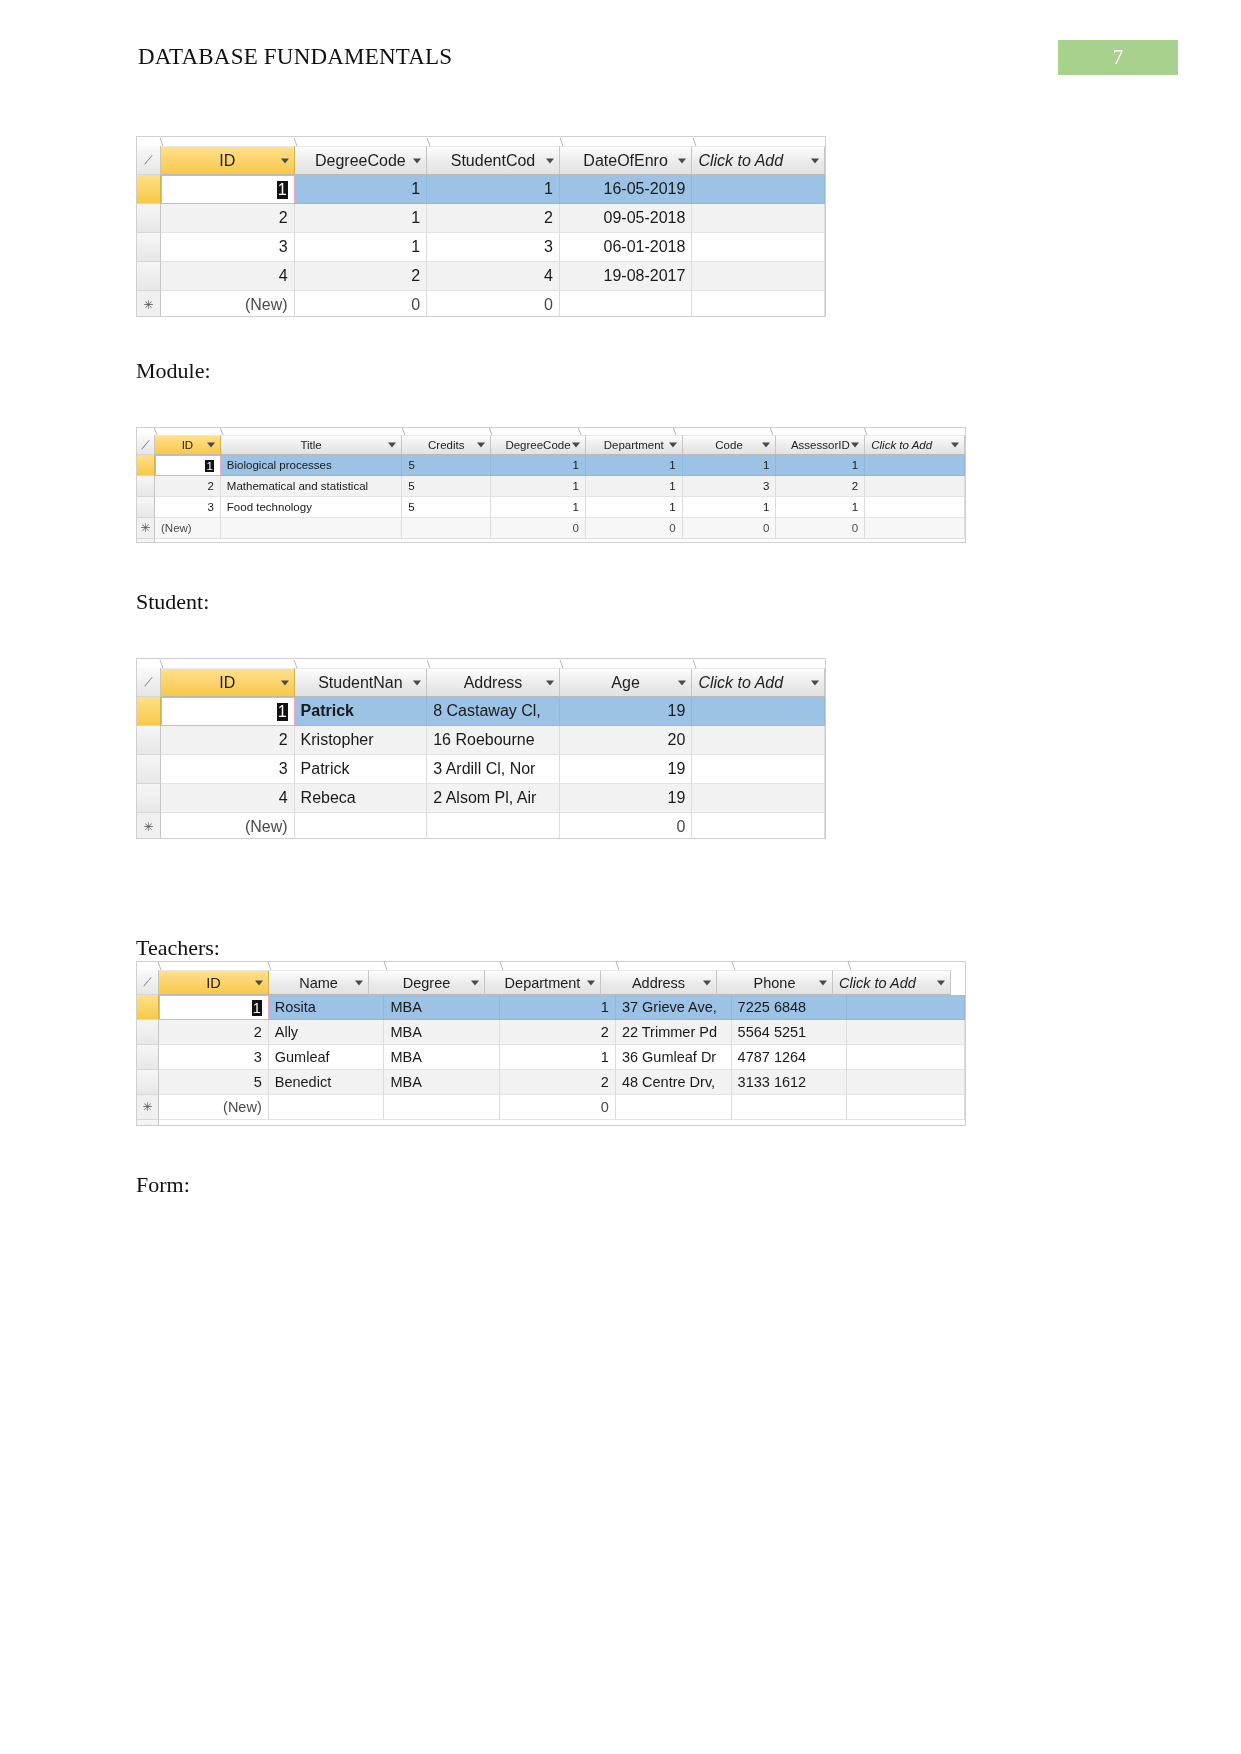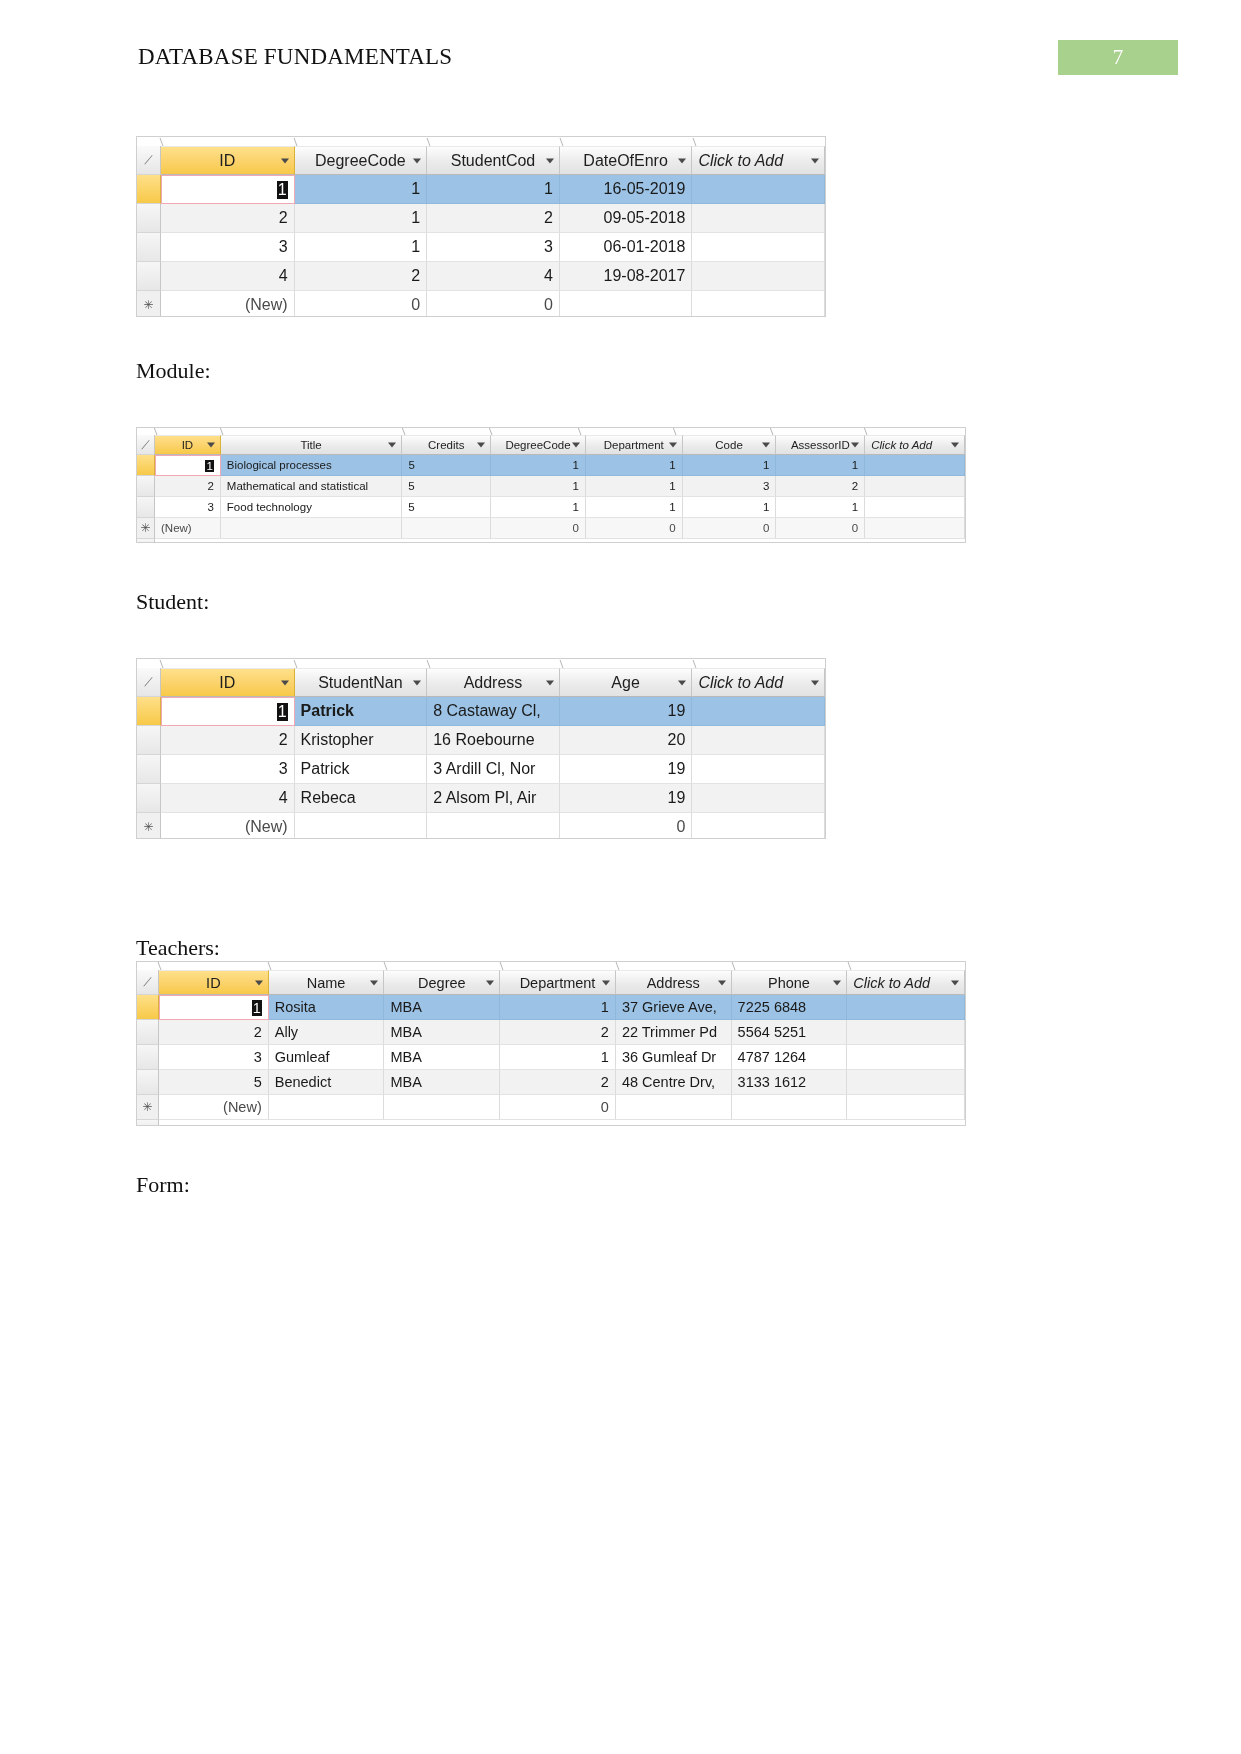--- a/index.html
+++ b/index.html
@@ -476,21 +476,21 @@
     <span class="ds-tab-mark" style="left:596px"></span>
     <span class="ds-tab-mark" style="left:712px"></span>
   </div>
 
   <div class="ds-row ds-header" style="height:25px;">
     <div class="selcol corner" style="width:22px;height:25px;">⟋</div>
     <div class="ds-cell idcol" style="width:110px;">
       <span>ID</span>
       <span class="hdr-arrow"></span>
     </div>
-    <div class="ds-cell" style="width:116px;">
+    <div class="ds-cell" style="width:100px;">
       <span>Name</span>
       <span class="hdr-arrow"></span>
     </div>
     <div class="ds-cell" style="width:116px;">
       <span>Degree</span>
       <span class="hdr-arrow"></span>
     </div>
     <div class="ds-cell" style="width:116px;">
       <span>Department</span>
       <span class="hdr-arrow"></span>

